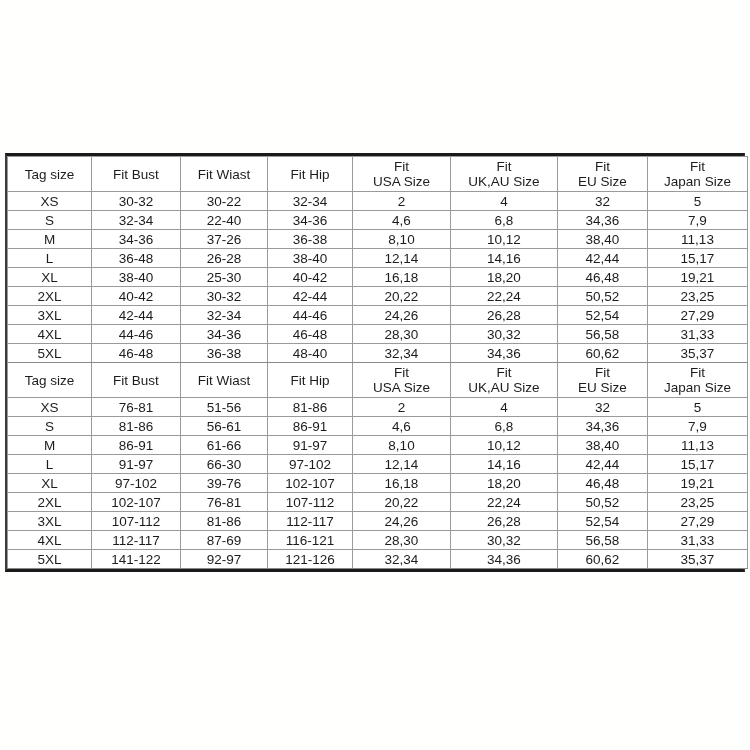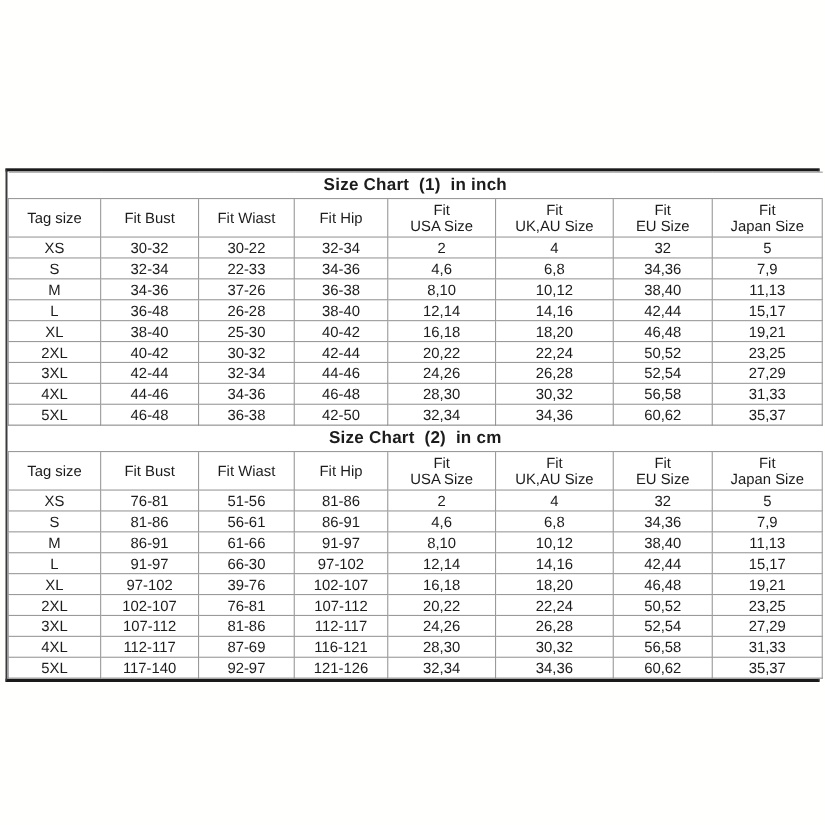--- a/index.html
+++ b/index.html
@@ -89,23 +89,20 @@
       <col class="c-tag">
         <col class="c-bust">
         <col class="c-waist">
         <col class="c-hip">
       <col class="c-usa">
         <col class="c-uk">
         <col class="c-eu">
         <col class="c-japan">
     </colgroup>
     <tbody id="chart-body">
-        <tr class="title-row">
-          <td colspan="8"><span class="title-text"><span>Size Chart</span><span class="gap"></span><span>(1)</span><span class="gap"></span><span>in inch</span></span></td>
-        </tr>
         <tr class="header-row">
           <td>
             <span class="hdr-two-line">Tag size</span>
           </td>
           <td>
             <span class="hdr-two-line">Fit Bust</span>
           </td>
           <td>
             <span class="hdr-two-line">Fit Wiast</span>
           </td>
@@ -135,21 +132,21 @@
           <td>30-22</td>
           <td>32-34</td>
           <td>2</td>
           <td>4</td>
           <td>32</td>
           <td>5</td>
         </tr>
         <tr class="data-row">
           <td>S</td>
           <td>32-34</td>
-          <td>22-33</td>
+          <td>22-40</td>
           <td>34-36</td>
           <td>4,6</td>
           <td>6,8</td>
           <td>34,36</td>
           <td>7,9</td>
         </tr>
         <tr class="data-row">
           <td>M</td>
           <td>34-36</td>
           <td>37-26</td>
@@ -206,28 +203,25 @@
           <td>46-48</td>
           <td>28,30</td>
           <td>30,32</td>
           <td>56,58</td>
           <td>31,33</td>
         </tr>
         <tr class="data-row table-end">
           <td>5XL</td>
           <td>46-48</td>
           <td>36-38</td>
-          <td>42-50</td>
+          <td>48-40</td>
           <td>32,34</td>
           <td>34,36</td>
           <td>60,62</td>
           <td>35,37</td>
-        </tr>
-        <tr class="title-row">
-          <td colspan="8"><span class="title-text"><span>Size Chart</span><span class="gap"></span><span>(2)</span><span class="gap"></span><span>in cm</span></span></td>
         </tr>
         <tr class="header-row">
           <td>
             <span class="hdr-two-line">Tag size</span>
           </td>
           <td>
             <span class="hdr-two-line">Fit Bust</span>
           </td>
           <td>
             <span class="hdr-two-line">Fit Wiast</span>
@@ -327,21 +321,21 @@
           <td>112-117</td>
           <td>87-69</td>
           <td>116-121</td>
           <td>28,30</td>
           <td>30,32</td>
           <td>56,58</td>
           <td>31,33</td>
         </tr>
         <tr class="data-row table-end">
           <td>5XL</td>
-          <td>117-140</td>
+          <td>141-122</td>
           <td>92-97</td>
           <td>121-126</td>
           <td>32,34</td>
           <td>34,36</td>
           <td>60,62</td>
           <td>35,37</td>
         </tr>
       </tbody>
   </table>
 </div>

